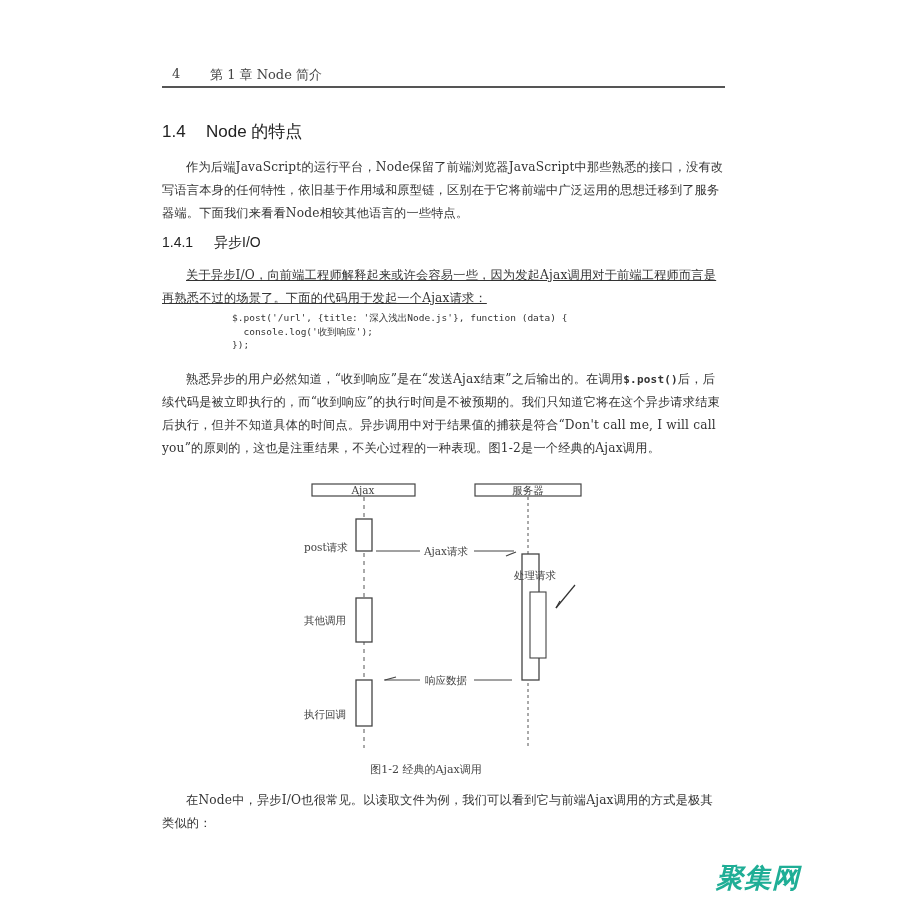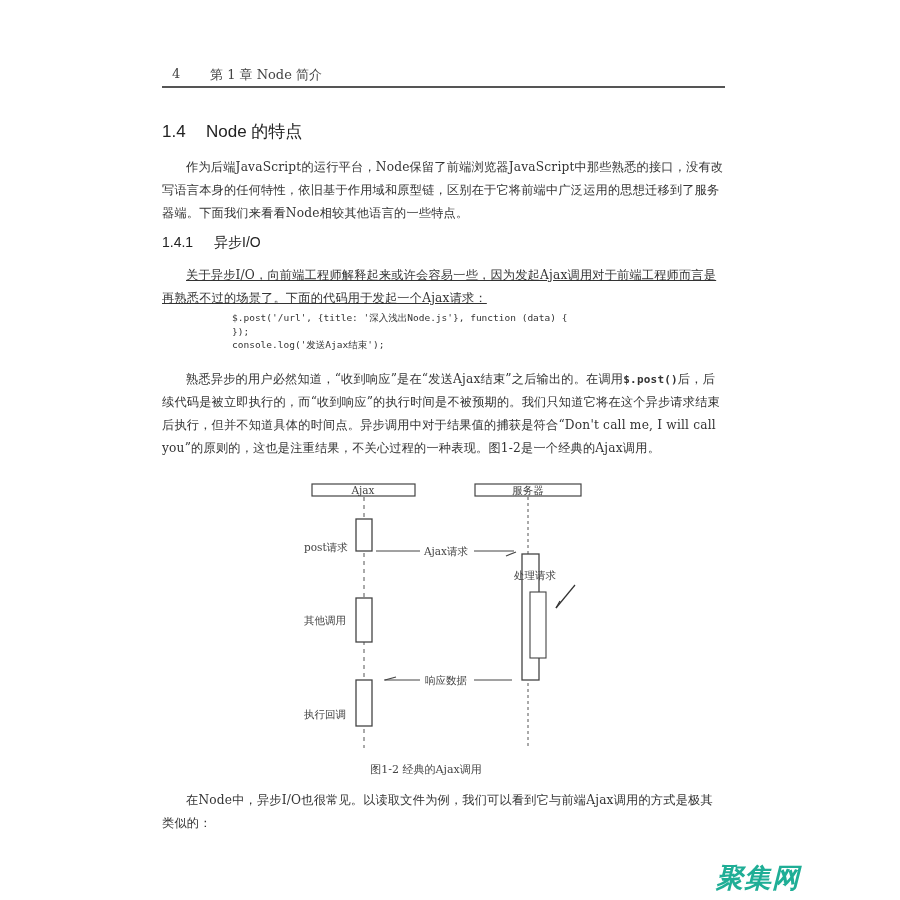--- a/index.html
+++ b/index.html
@@ -39,21 +39,21 @@
 </div>
 
 <div class="para" style="top:156px;">作为后端JavaScript的运行平台，Node保留了前端浏览器JavaScript中那些熟悉的接口，没有改写语言本身的任何特性，依旧基于作用域和原型链，区别在于它将前端中广泛运用的思想迁移到了服务器端。下面我们来看看Node相较其他语言的一些特点。</div>
 
 <div class="h2">
   <span class="num">1.4.1</span><span>异步I/O</span>
 </div>
 
 <div class="para" style="top:264px;text-decoration:underline;">关于异步I/O，向前端工程师解释起来或许会容易一些，因为发起Ajax调用对于前端工程师而言是再熟悉不过的场景了。下面的代码用于发起一个Ajax请求：</div>
 
-<div class="code"><div>$.post('/url', {title: '深入浅出Node.js'}, function (data) {</div><div>});</div><div>console.log('发送Ajax结束');</div></div>
+<div class="code"><div>$.post('/url', {title: '深入浅出Node.js'}, function (data) {</div><div>  console.log('收到响应');</div><div>});</div></div>
 
 <div class="para" style="top:368px;"><span>熟悉异步的用户必然知道，“收到响应”是在“发送Ajax结束”之后输出的。在调用</span><span class="mono">$.post()</span><span>后，后续代码是被立即执行的，而“收到响应”的执行时间是不被预期的。我们只知道它将在这个异步请求结束后执行，但并不知道具体的时间点。异步调用中对于结果值的捕获是符合“Don't call me, I will call you”的原则的，这也是注重结果，不关心过程的一种表现。图1-2是一个经典的Ajax调用。</span></div>
 
 <svg class="diagram" viewBox="290 478 320 280" width="320" height="280">
 
   <rect x="312" y="484" width="103" height="12" fill="#fff" stroke="#444" stroke-width="1.2"></rect>
   <text x="363" y="494" text-anchor="middle" class="dlabel">Ajax</text>
   <rect x="475" y="484" width="106" height="12" fill="#fff" stroke="#444" stroke-width="1.2"></rect>
   <text x="528" y="494" text-anchor="middle" class="dlabel">服务器</text>
 

